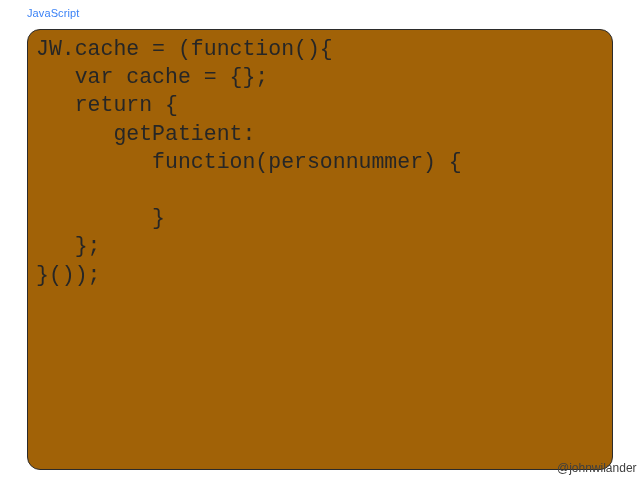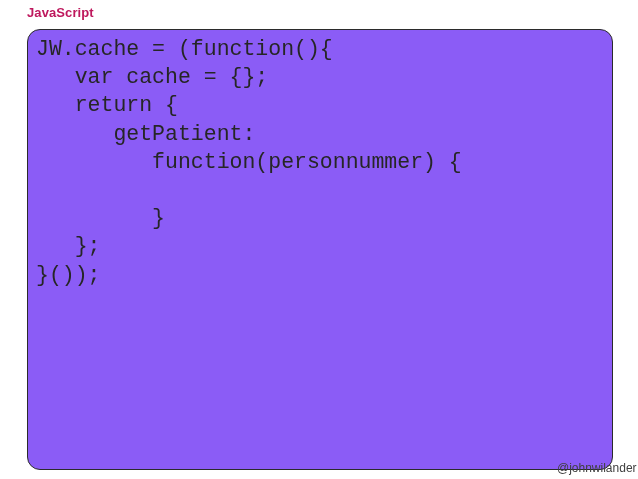--- a/index.html
+++ b/index.html
@@ -22,39 +22,38 @@
     height: 479px;
     background: #ffffff;
   }
 
   
   #lang-label {
     position: absolute;
     left: 27px;
     top: 5px;
     font-family: "Liberation Sans", sans-serif;
-    font-size: 13px;
+    font-size: 11px;
     line-height: 16px;
-    color: #be185d;
+    color: #3b82f6;
     letter-spacing: 0.1px;
     white-space: pre;
-    font-weight: bold;
   }
 
   
   #code-box {
     position: absolute;
     left: 27px;
     top: 29px;
     width: 586px;
     height: 441px;
     box-sizing: border-box;
     border: 1.6px solid #2b2b2b;
     border-radius: 13px;
-    background: #8b5cf6;
+    background: #a16207;
   }
 
   #code-block {
     position: absolute;
     left: 8px;
     top: 5px;
     margin: 0;
     padding: 0;
     font-family: "Liberation Mono", "DejaVu Sans Mono", monospace;
     font-size: 21.5px;

